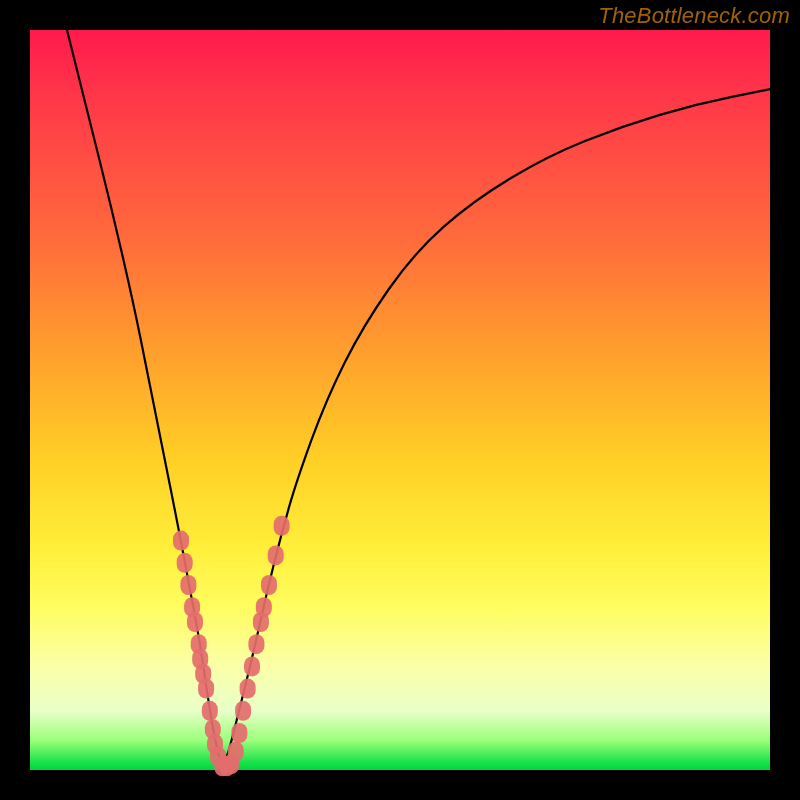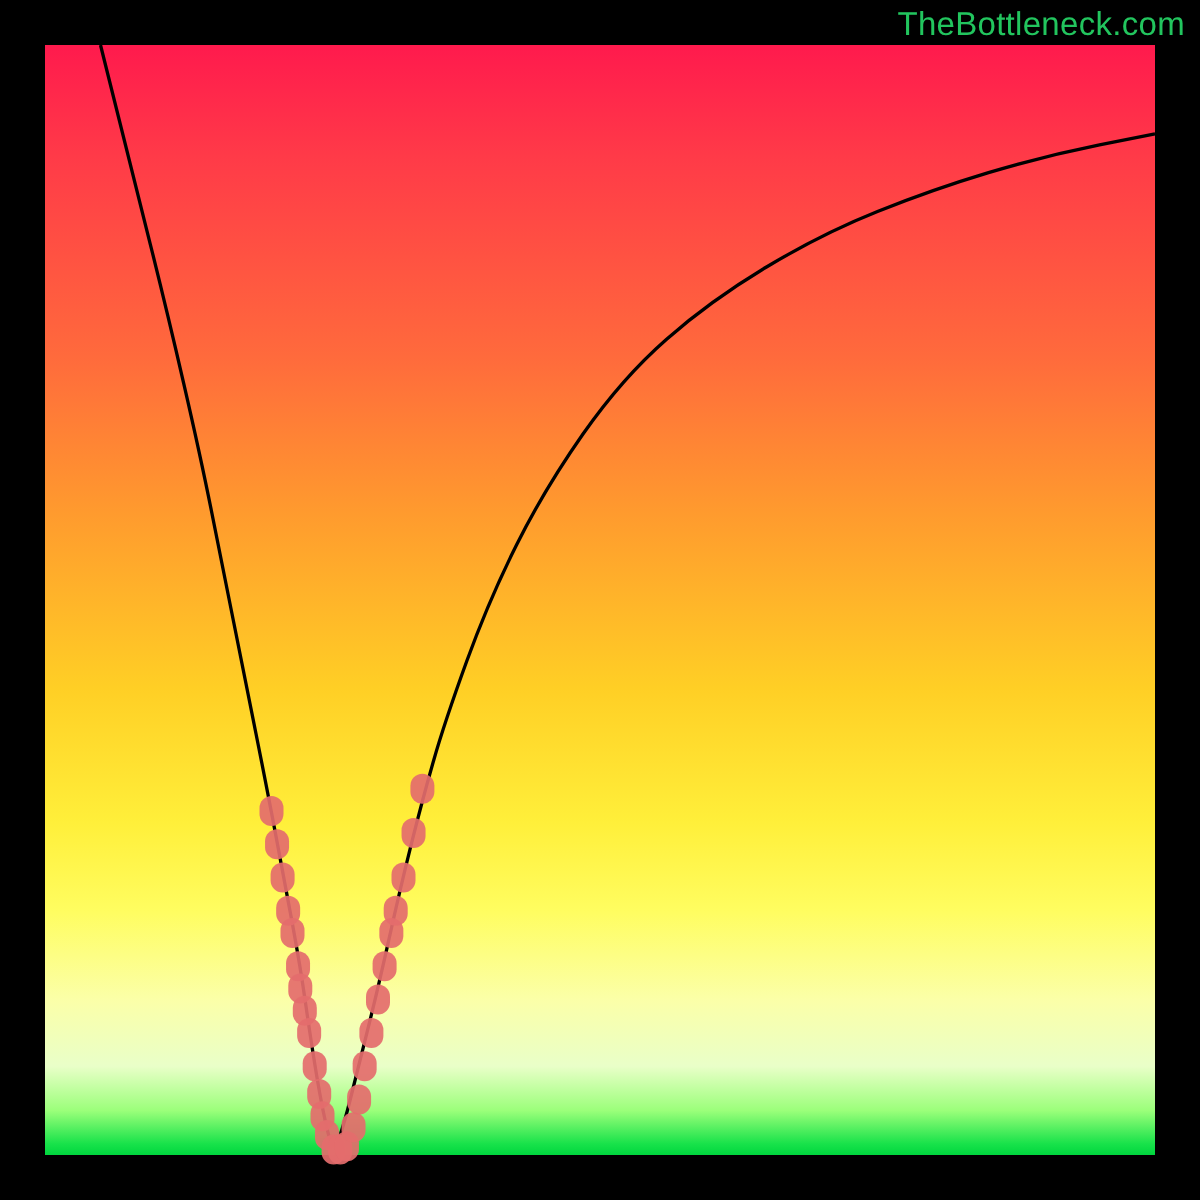--- a/index.html
+++ b/index.html
@@ -39,25 +39,26 @@
       #e9ffc8 92%,
       #9bff7a 96%,
       #18e24a 99%,
       #00d63e 100%
     );
   }
   .watermark {
     position: absolute;
     top: 3px;
     right: 10px;
-    color: #22c55e;
+    color: #a16207;
     font-size: 22px;
     font-weight: 500;
     letter-spacing: 0.2px;
     user-select: none;
+    font-style: italic;
   }
   svg.curve {
     position: absolute;
     left: 0;
     top: 0;
     width: 740px;
     height: 740px;
     overflow: visible;
   }
 </style>

